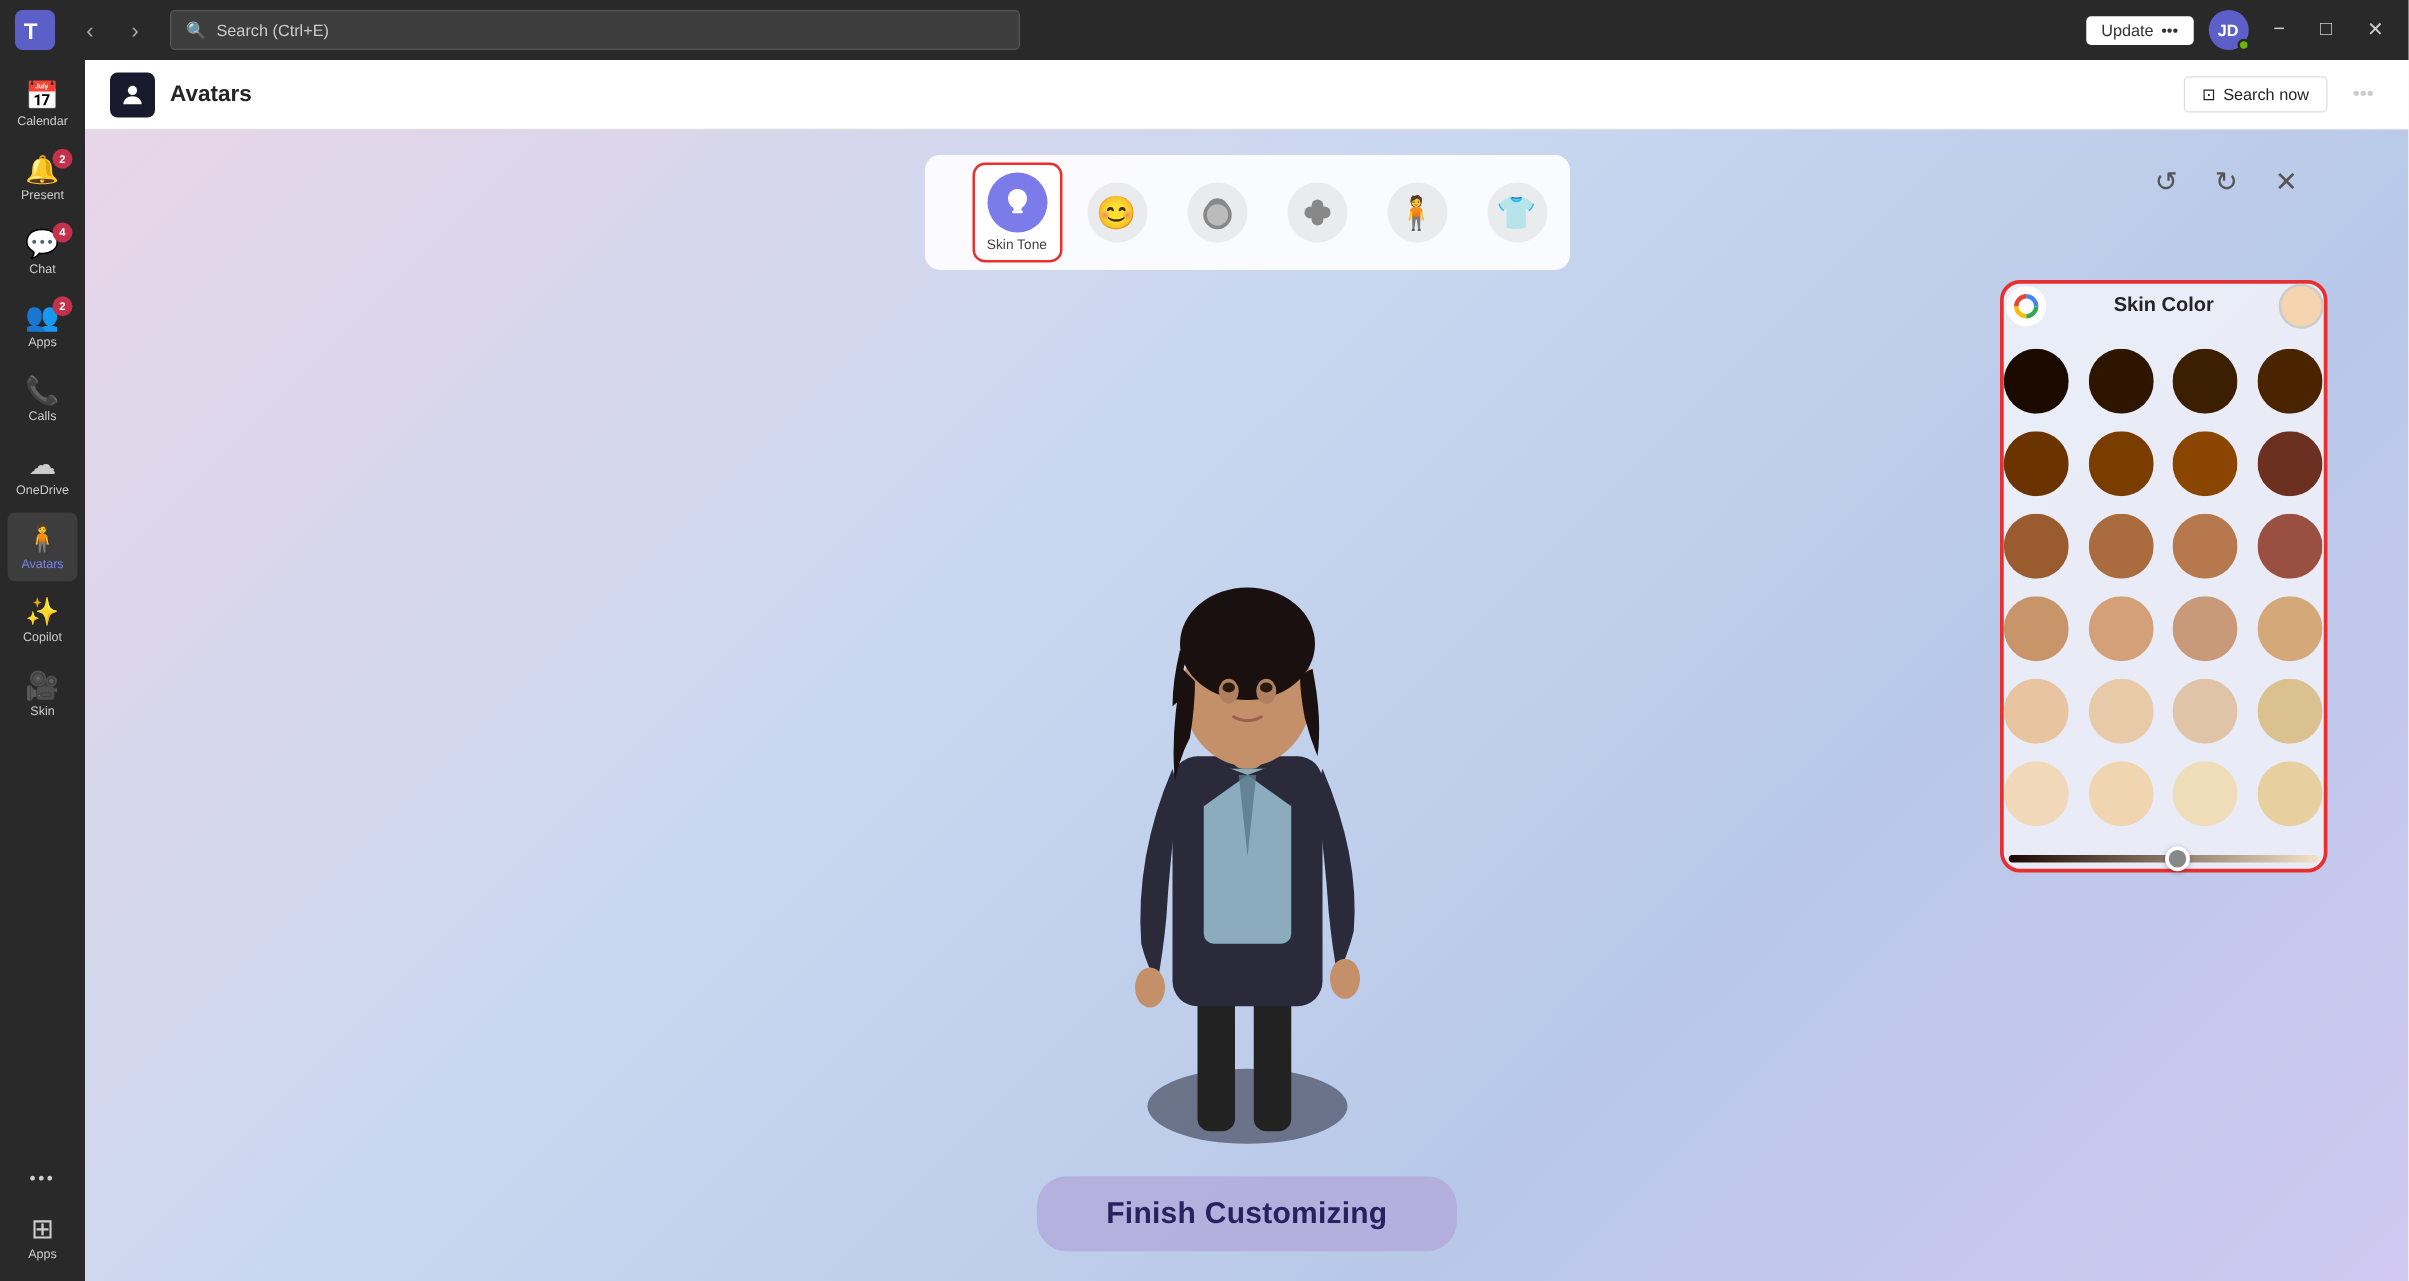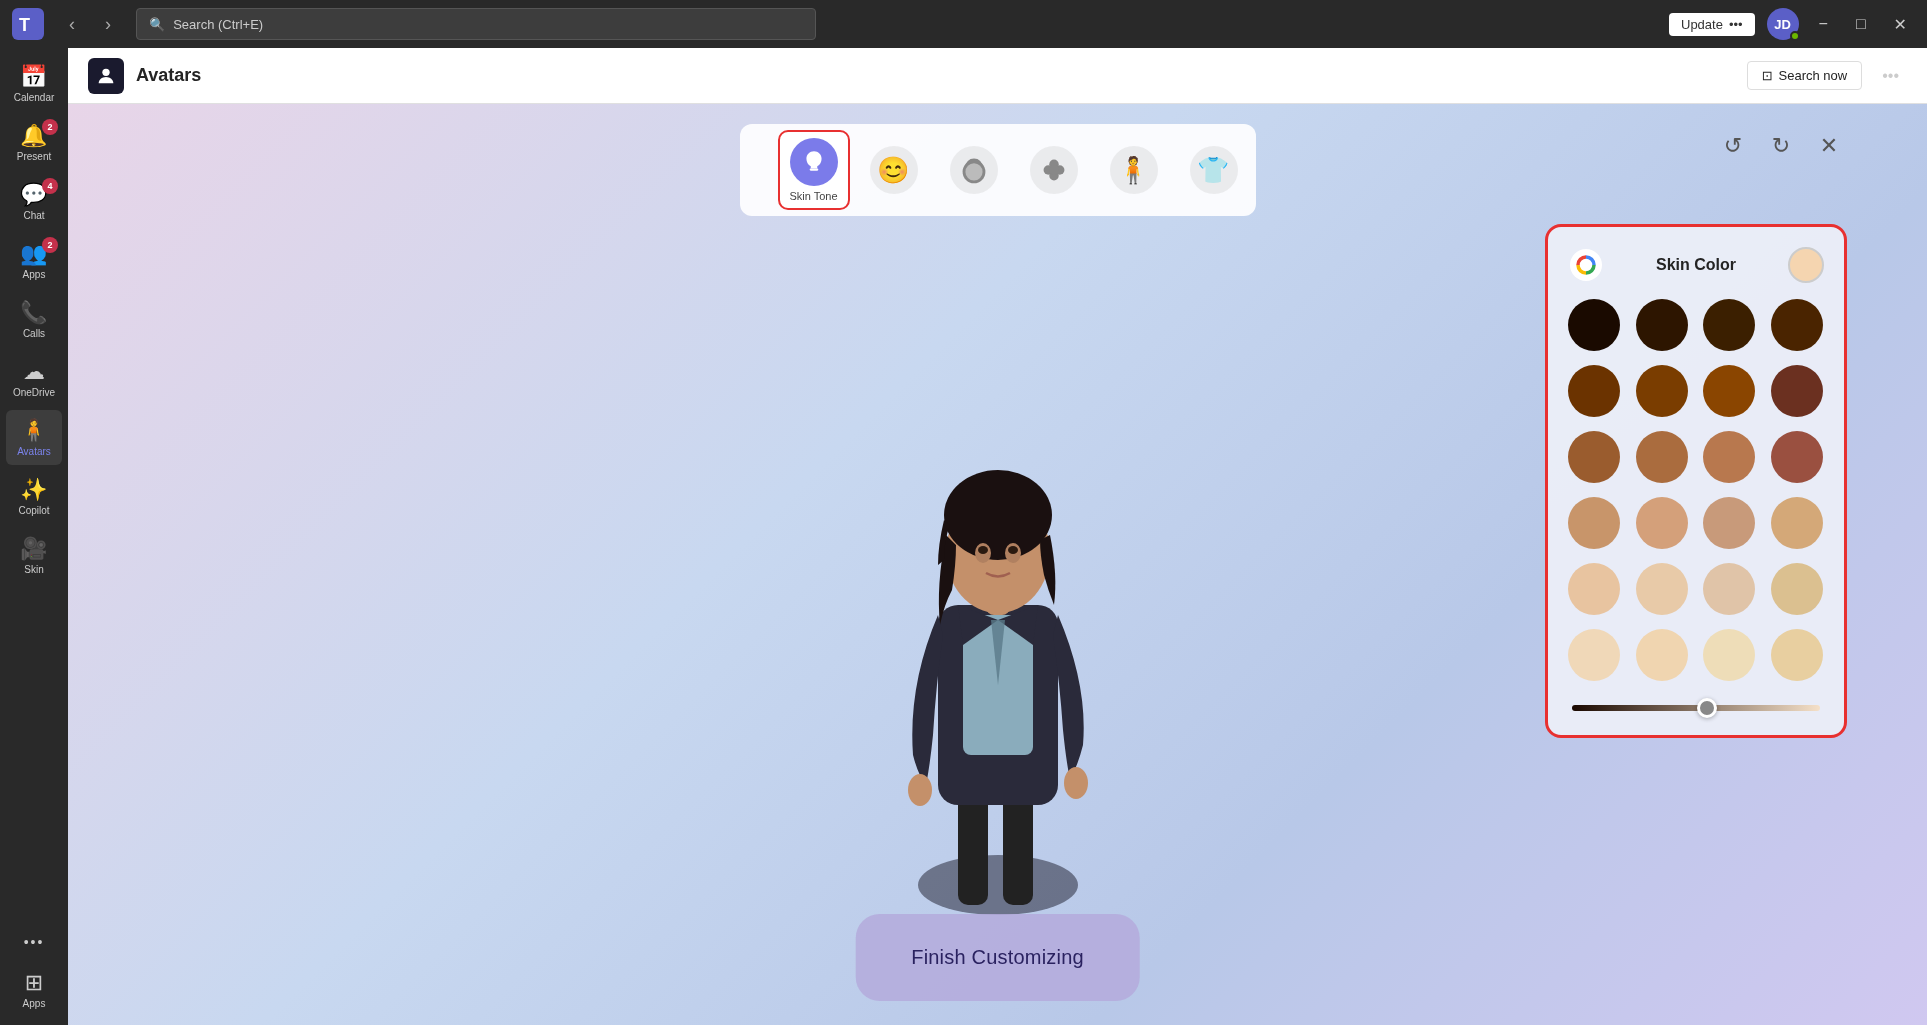--- a/index.html
+++ b/index.html
@@ -188,36 +188,35 @@
     }
 
     
     .finish-btn {
       position: absolute;
       bottom: 24px;
       left: 50%;
       transform: translateX(-50%);
       background: rgba(180, 170, 220, 0.85);
       border: none; border-radius: 24px;
-      padding: 32px 56px;
-      font-size: 20px; font-weight: 400;
+      padding: 16px 56px;
+      font-size: 24px; font-weight: 700;
       color: #2a2260; cursor: pointer;
       letter-spacing: 0.2px;
     }
 
     
     .skin-panel {
       position: absolute;
       top: 120px;
-      right: 80px;
-      width: 302px;
+      right: 65px;
+      width: 262px;
       background: rgba(235, 238, 248, 0.95);
       border-radius: 16px;
       border: 3px solid #e83030;
-      padding: 20px;
     }
     .skin-panel-header {
       display: flex; align-items: center; justify-content: space-between;
       margin-bottom: 16px;
     }
     .skin-color-label { font-size: 16px; font-weight: 600; color: #242424; }
     .selected-swatch {
       width: 36px; height: 36px;
       border-radius: 50%;
       background: #f5d5b0;

